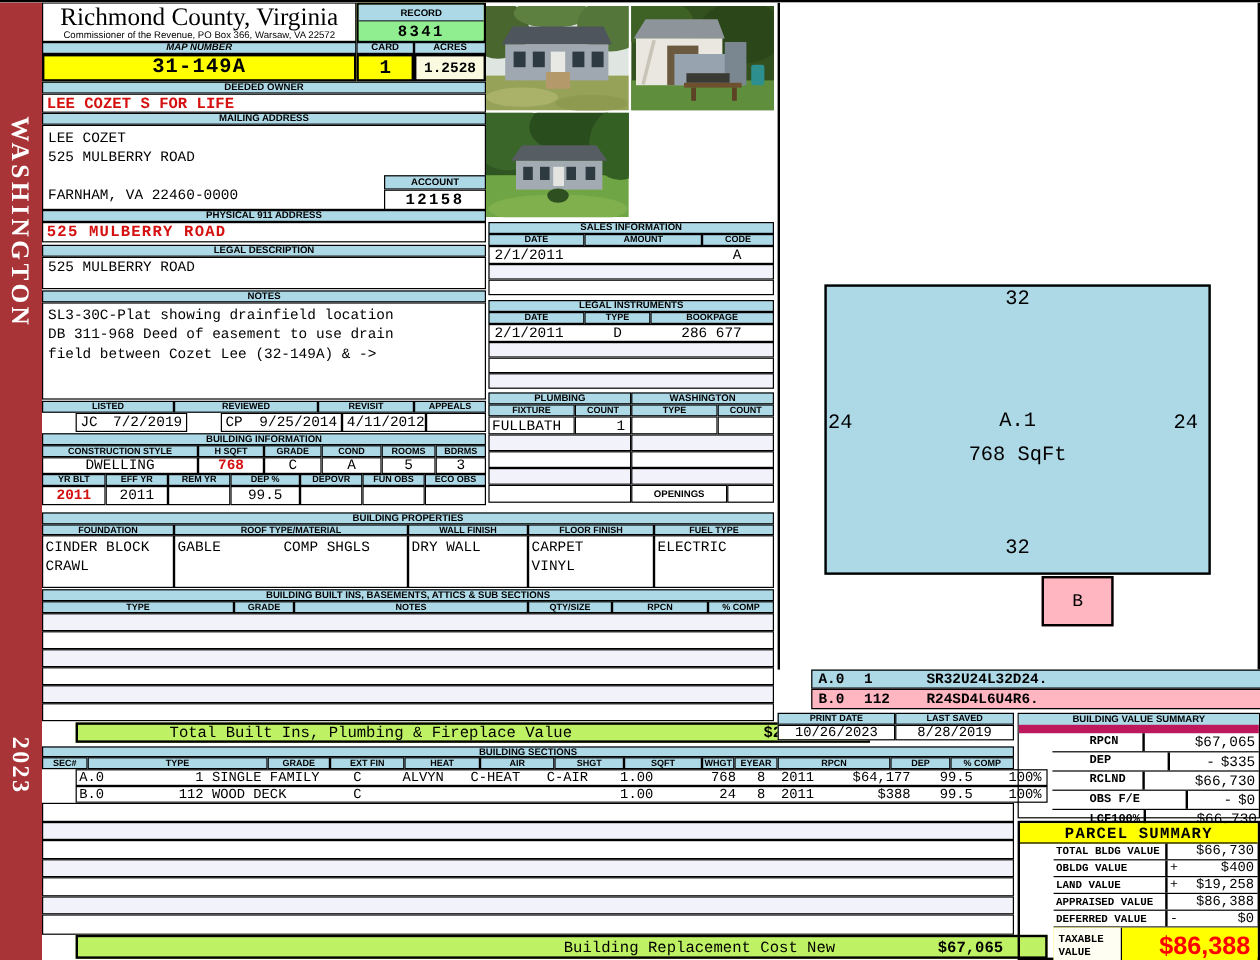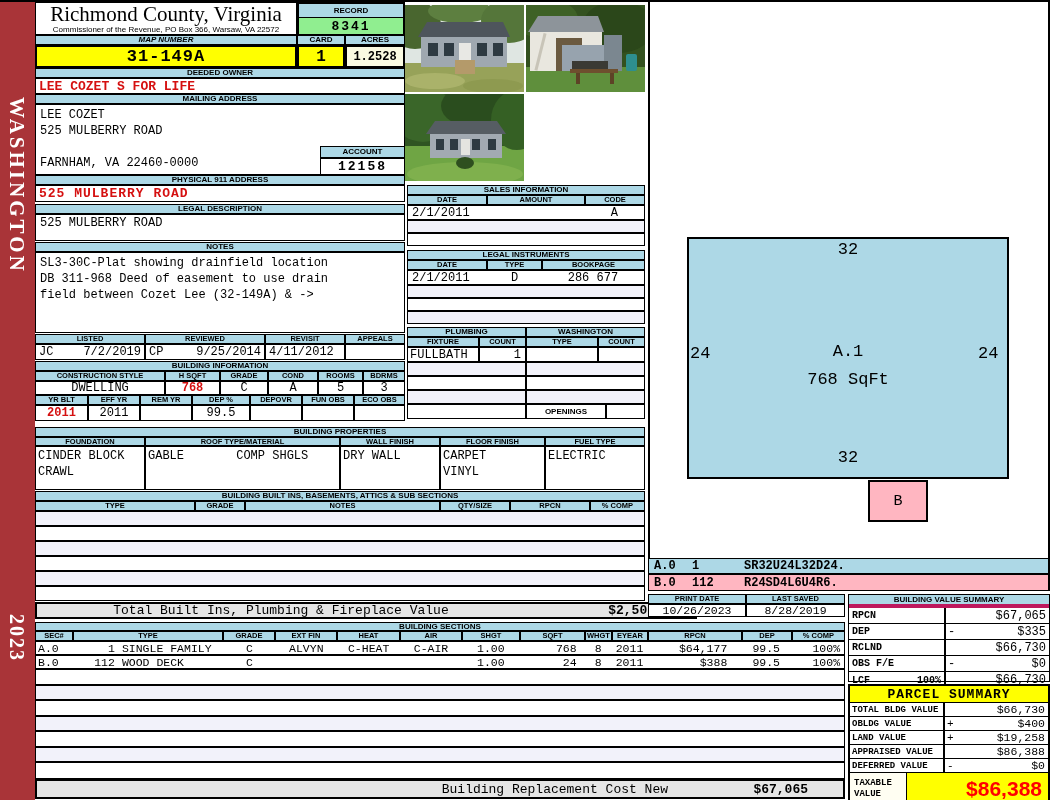--- a/index.html
+++ b/index.html
@@ -5,25 +5,25 @@
   html,body{margin:0;padding:0;background:#fff;}
   .page{position:relative;width:1050px;height:800px;background:#fff;overflow:hidden;
         border-top:2px solid #000;border-bottom:2px solid #000;
         font-family:"Liberation Sans",sans-serif;}
   .r{position:absolute;box-sizing:border-box;}
   .bar{background:#ADD8E6;border:1px solid #000;font:bold 8px/1 "Liberation Sans",sans-serif;
        display:flex;align-items:center;justify-content:center;white-space:nowrap;color:#000;}
   .ch{background:#ADD8E6;border:1px solid #000;font:bold 7.5px/1 "Liberation Sans",sans-serif;
       display:flex;align-items:center;justify-content:center;white-space:nowrap;}
   .bx{border:1px solid #000;background:#fff;}
-  .bx2{border:2px solid #000;background:#e5e5e5;}
+  .bx2{border:2px solid #000;background:#bef264;}
   .m{font-family:"Liberation Mono","DejaVu Sans Mono",monospace;}
   .b{font-weight:bold;}
   .red{color:#D51010;}
-  .flex{display:flex;}
+  .flex{display:flex;margin-left:28px;}
   .cc{display:flex;align-items:center;justify-content:center;}
   .cl{display:flex;align-items:center;justify-content:flex-start;}
   .cr{display:flex;align-items:center;justify-content:flex-end;}
   .lav{background:#F2F2FA;}
   .sidebar{left:0;top:0;width:35px;height:800px;background:#A93438;}
   .vtxt{writing-mode:vertical-rl;color:#fff;font-family:"Liberation Serif","DejaVu Serif",serif;
         font-weight:bold;white-space:nowrap;}
   .cellrow{display:flex;}
   .cellrow>div{box-sizing:border-box;border:1px solid #000;}
   svg{display:block;}
@@ -387,21 +387,21 @@
   <div class="r cellrow" style="left:648px;top:592px;width:197px;height:10px;">
     <div class="ch" style="width:98px;">PRINT DATE</div>
     <div class="ch" style="width:99px;">LAST SAVED</div>
   </div>
   <div class="r cellrow m" style="left:648px;top:602px;width:197px;height:13px;font-size:11.5px;">
     <div class="cc" style="width:98px;background:#fff;">10/26/2023</div>
     <div class="cc" style="width:99px;background:#fff;">8/28/2019</div>
   </div>
 
   <div class="r" style="left:848px;top:592px;width:202px;height:88px;border:1px solid #000;">
-    <div class="bar" style="height:9px;border:none;border-bottom:4px solid #be185d;">BUILDING VALUE SUMMARY</div>
+    <div class="bar" style="height:9px;border:none;border-bottom:7px solid #be185d;">BUILDING VALUE SUMMARY</div>
     <div class="flex m" style="height:15px;border-bottom:1px solid #000;align-items:center;">
       <div class="flex b" style="width:97px;font-size:10px;padding:0 3px;justify-content:space-between;border-right:2px solid #000;height:100%;align-items:center;box-sizing:border-box;">
         <span>RPCN</span>
         <span></span>
       </div>
       <div class="flex" style="flex:1;font-size:12px;align-items:center;">
         <span style="width:12px;padding-left:2px;"></span>
         <span style="flex:1;text-align:right;padding-right:3px;">$67,065</span>
       </div>
     </div>

